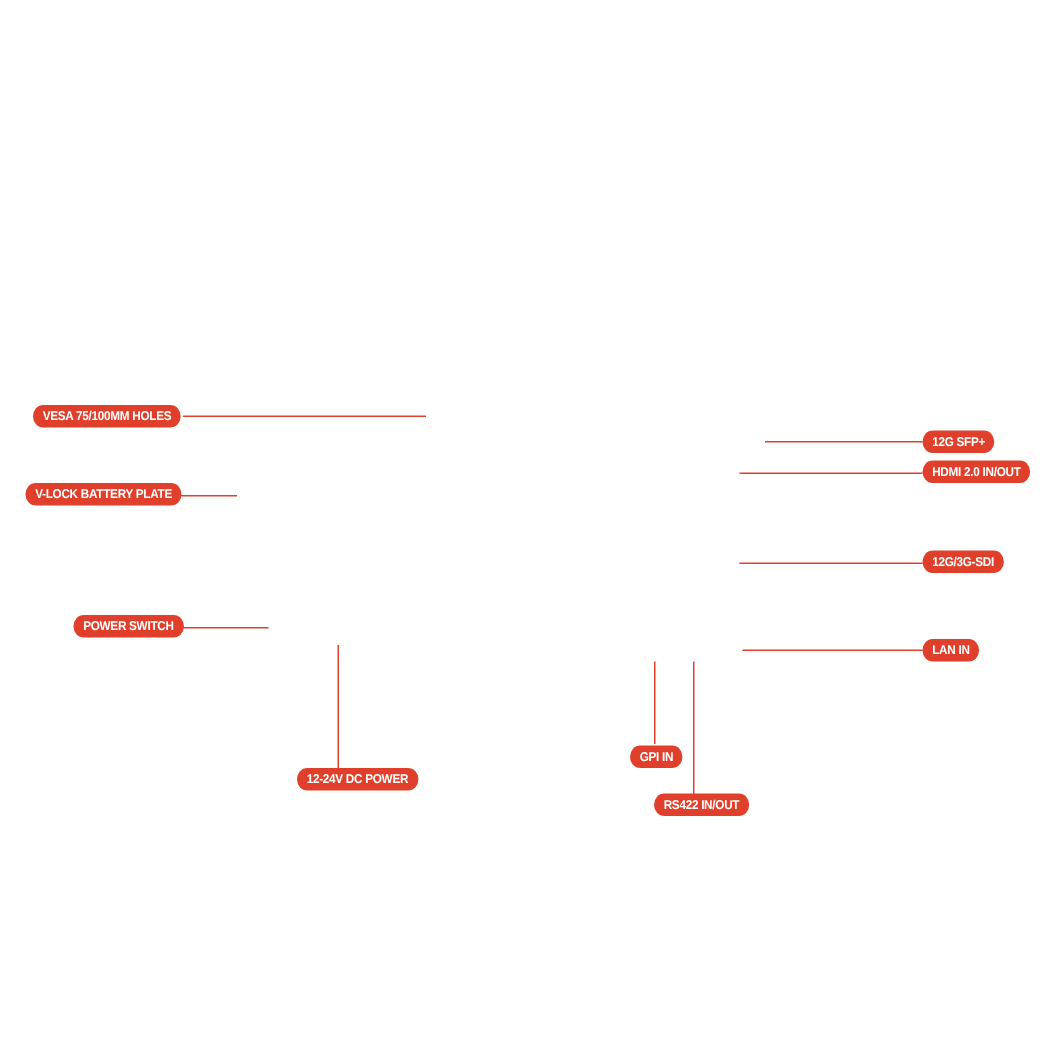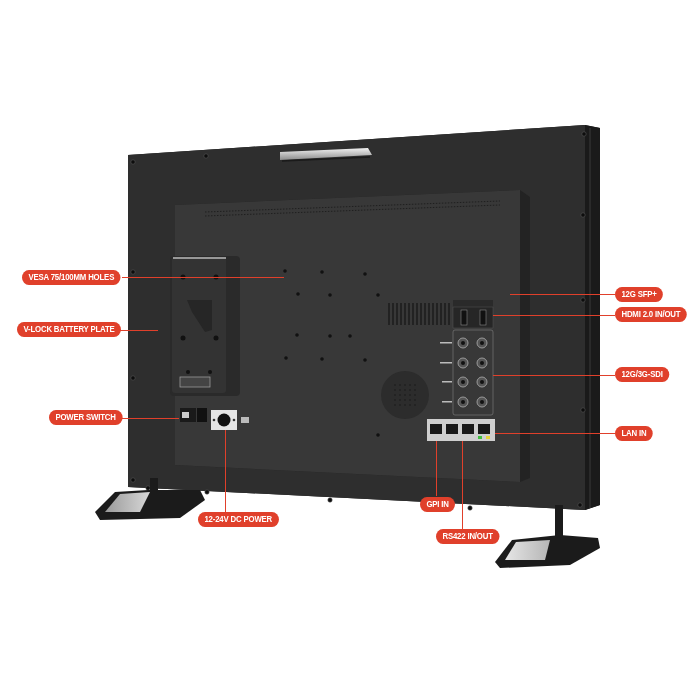--- a/index.html
+++ b/index.html
@@ -1,17 +1,17 @@
 <!DOCTYPE html>
 <html><head>
 <meta charset="utf-8">
 <style>
   html,body{margin:0;padding:0;background:#ffffff;}
   body{width:700px;height:700px;position:relative;overflow:hidden;font-family:"Liberation Sans","DejaVu Sans",sans-serif;}
-  .stage{position:absolute;left:0;top:0;width:700px;height:700px;}
+  .stage{position:absolute;left:0;top:0;width:700px;height:700px;text-align:right;}
   .monitor{position:absolute;}
   .label{position:absolute;height:15px;line-height:15px;padding:0 7px;border-radius:8px;color:#fff;font-size:8.5px;font-weight:bold;letter-spacing:-0.2px;white-space:nowrap;transform:scaleX(0.92);transform-origin:left center;}
   .leader{position:absolute;background:#e0402b;}
 </style>
 </head>
 <body>
 
 <div class="stage">
 
   <svg class="monitor" width="700" height="700" viewBox="0 0 700 700">

